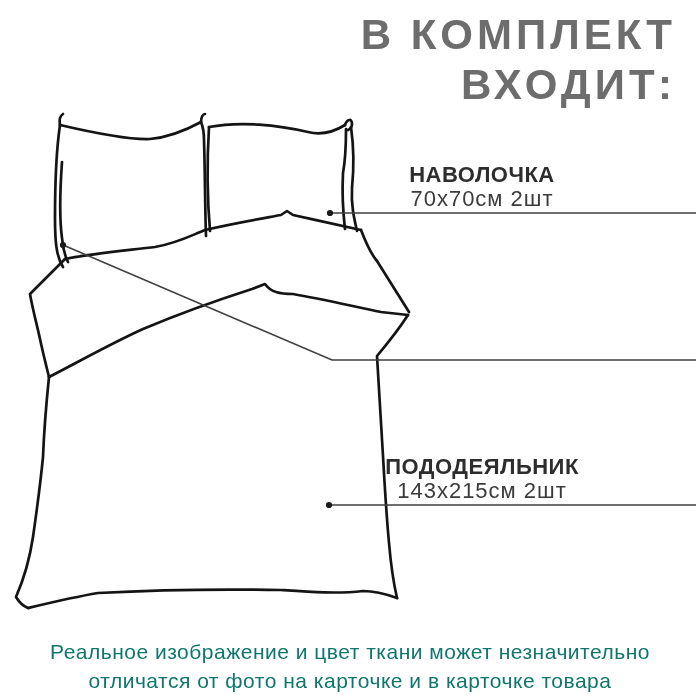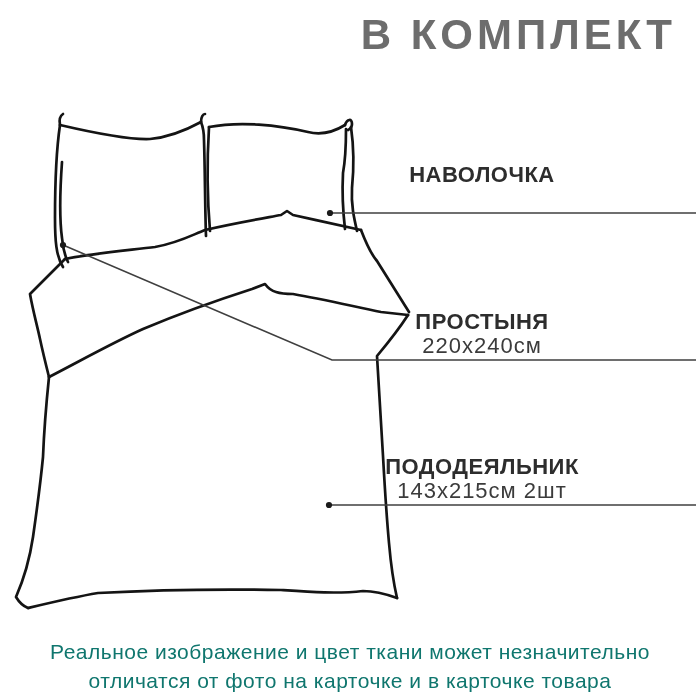--- a/index.html
+++ b/index.html
@@ -79,30 +79,28 @@
       <circle class="dot" cx="330" cy="213" r="3.1"></circle>
       <path class="leader" d="M 63,245 L 332,360 L 696,360"></path>
       <circle class="dot" cx="63" cy="245" r="3.1"></circle>
       <path class="leader" d="M 329,505 L 696,505"></path>
       <circle class="dot" cx="329" cy="505" r="3.1"></circle>
     </g>
   </svg>
 
   <div class="page-title">
     <div>В КОМПЛЕКТ</div>
+    <div>ВХОДИТ:</div>
   </div>
 
   <div class="callout" id="callout-pillowcase">
     <div class="name">НАВОЛОЧКА</div>
+    <div class="size">70х70см 2шт</div>
   </div>
 
-  <div class="callout" id="callout-sheet">
-    <div class="name">ПРОСТЫНЯ</div>
-    <div class="size">220х240см</div>
-  </div>
 
   <div class="callout" id="callout-duvet">
     <div class="name">ПОДОДЕЯЛЬНИК</div>
     <div class="size">143х215см 2шт</div>
   </div>
 
   <div class="note">
     <div>Реальное изображение и цвет ткани может незначительно</div>
     <div>отличатся от фото на карточке и в карточке товара</div>
   </div>

